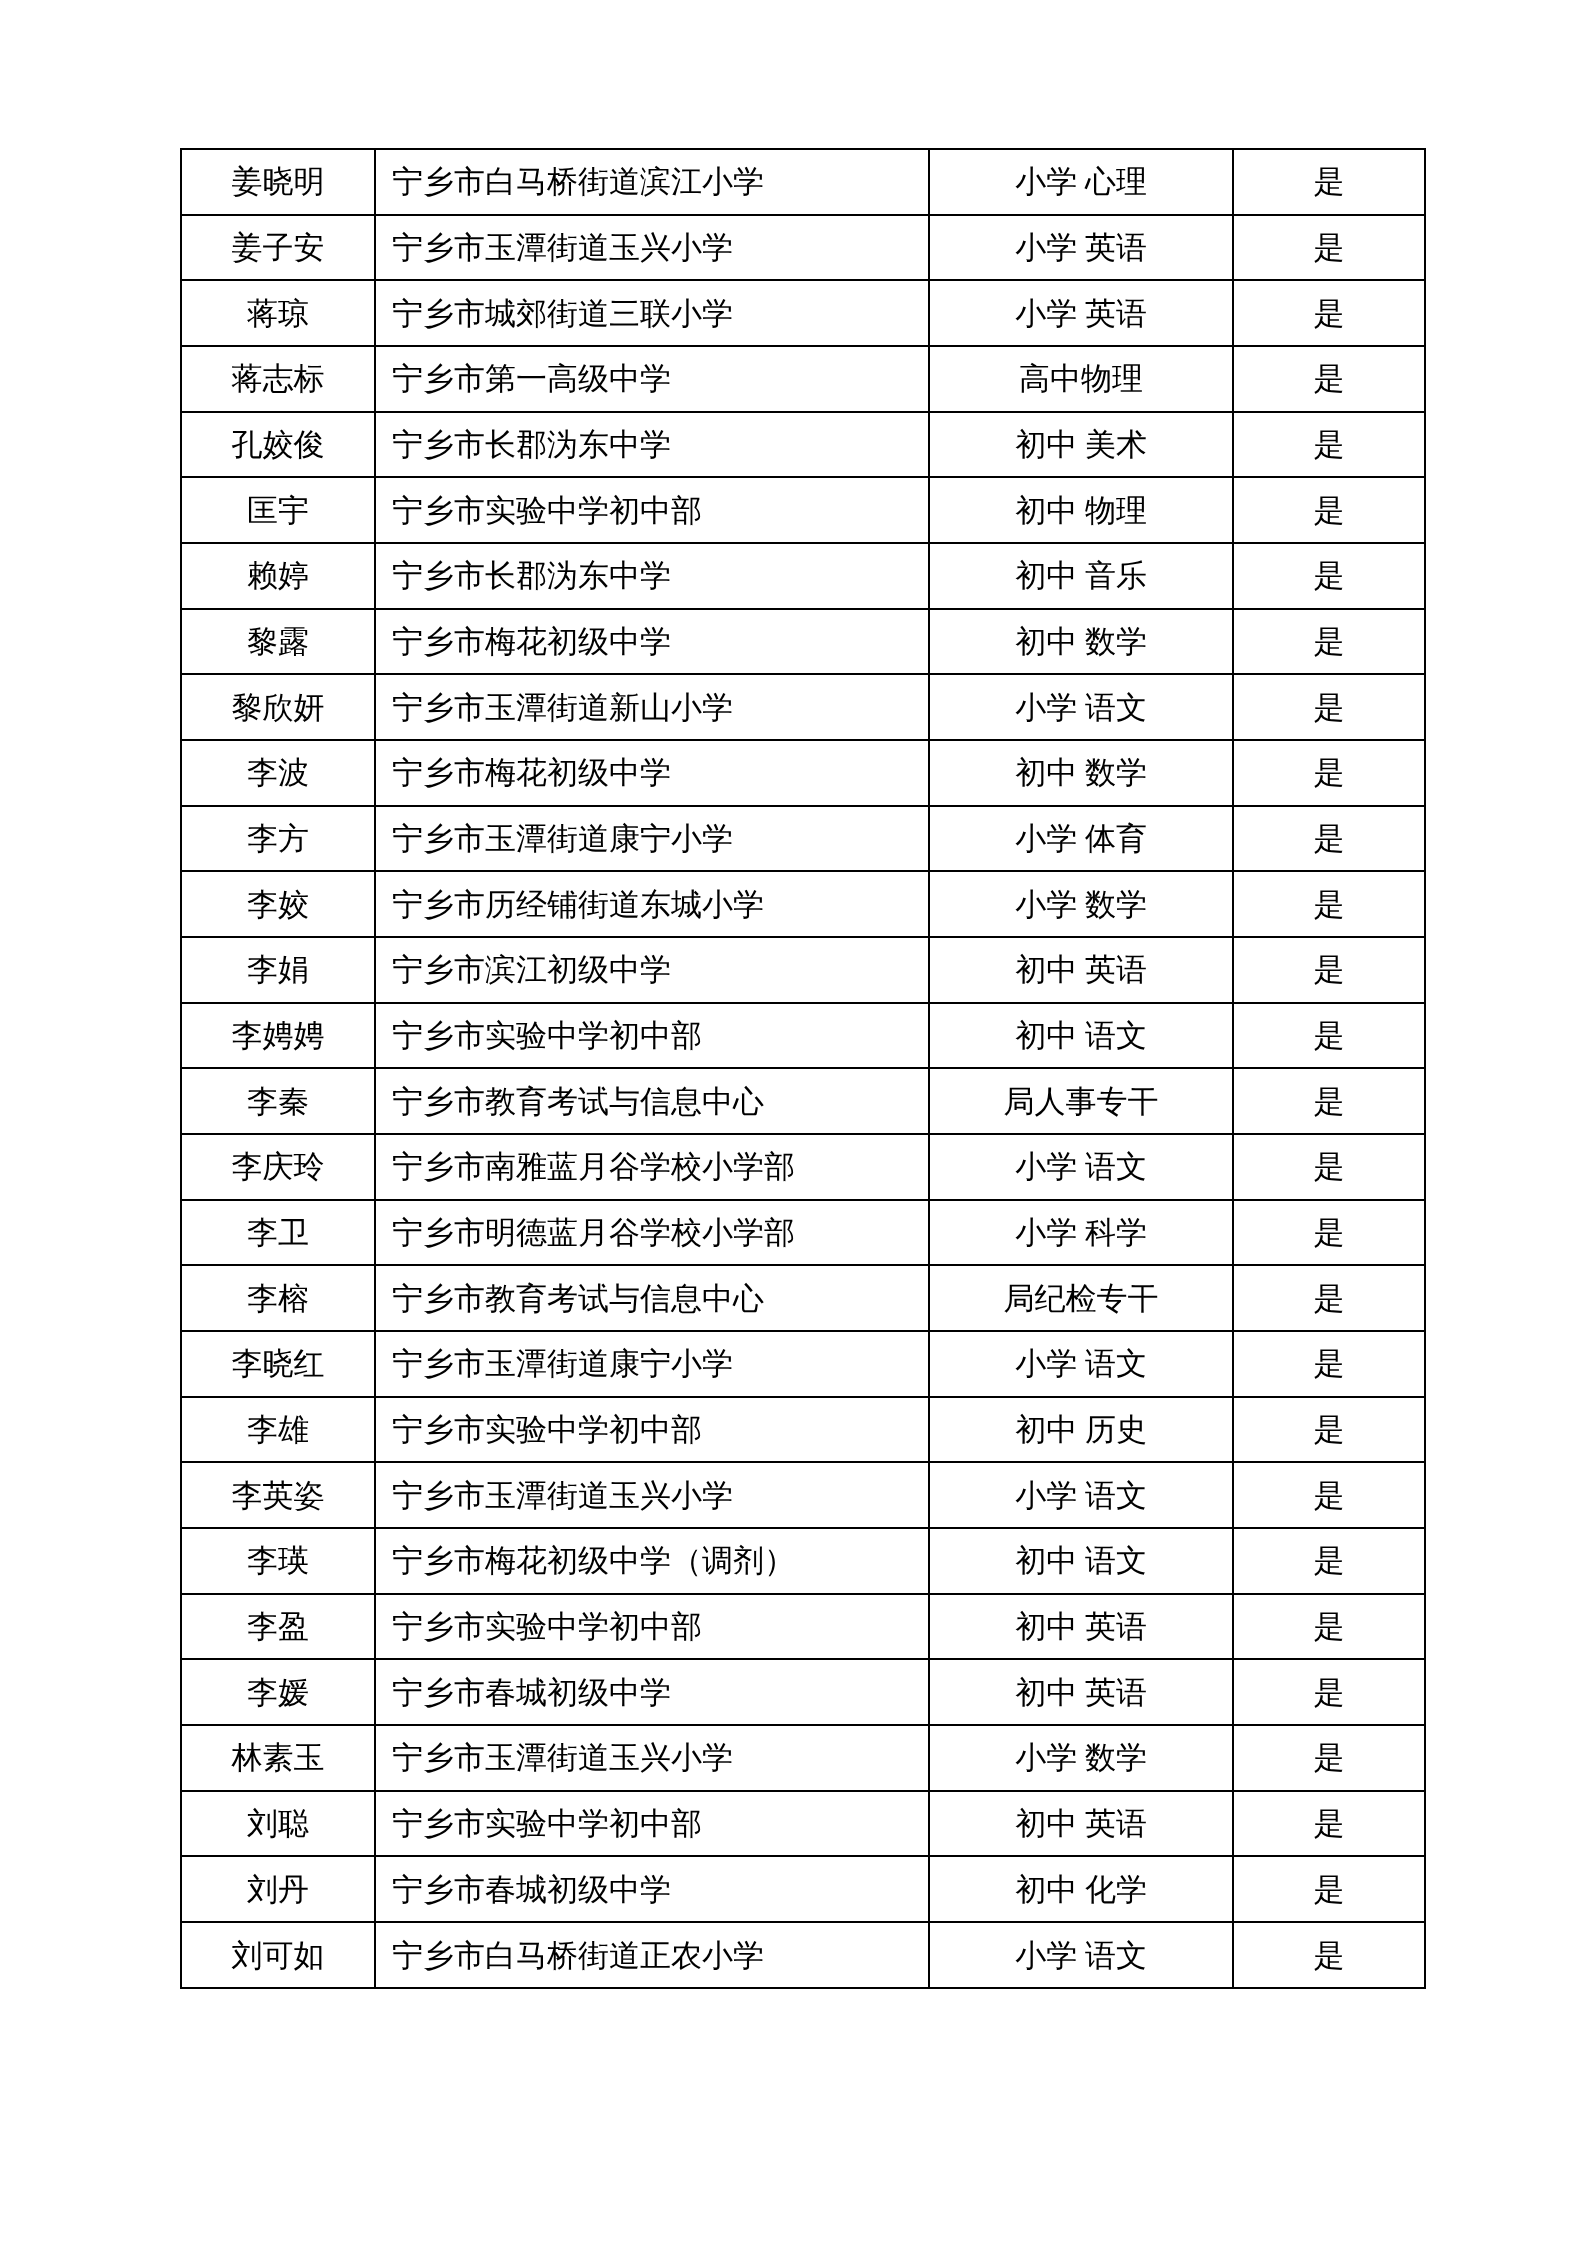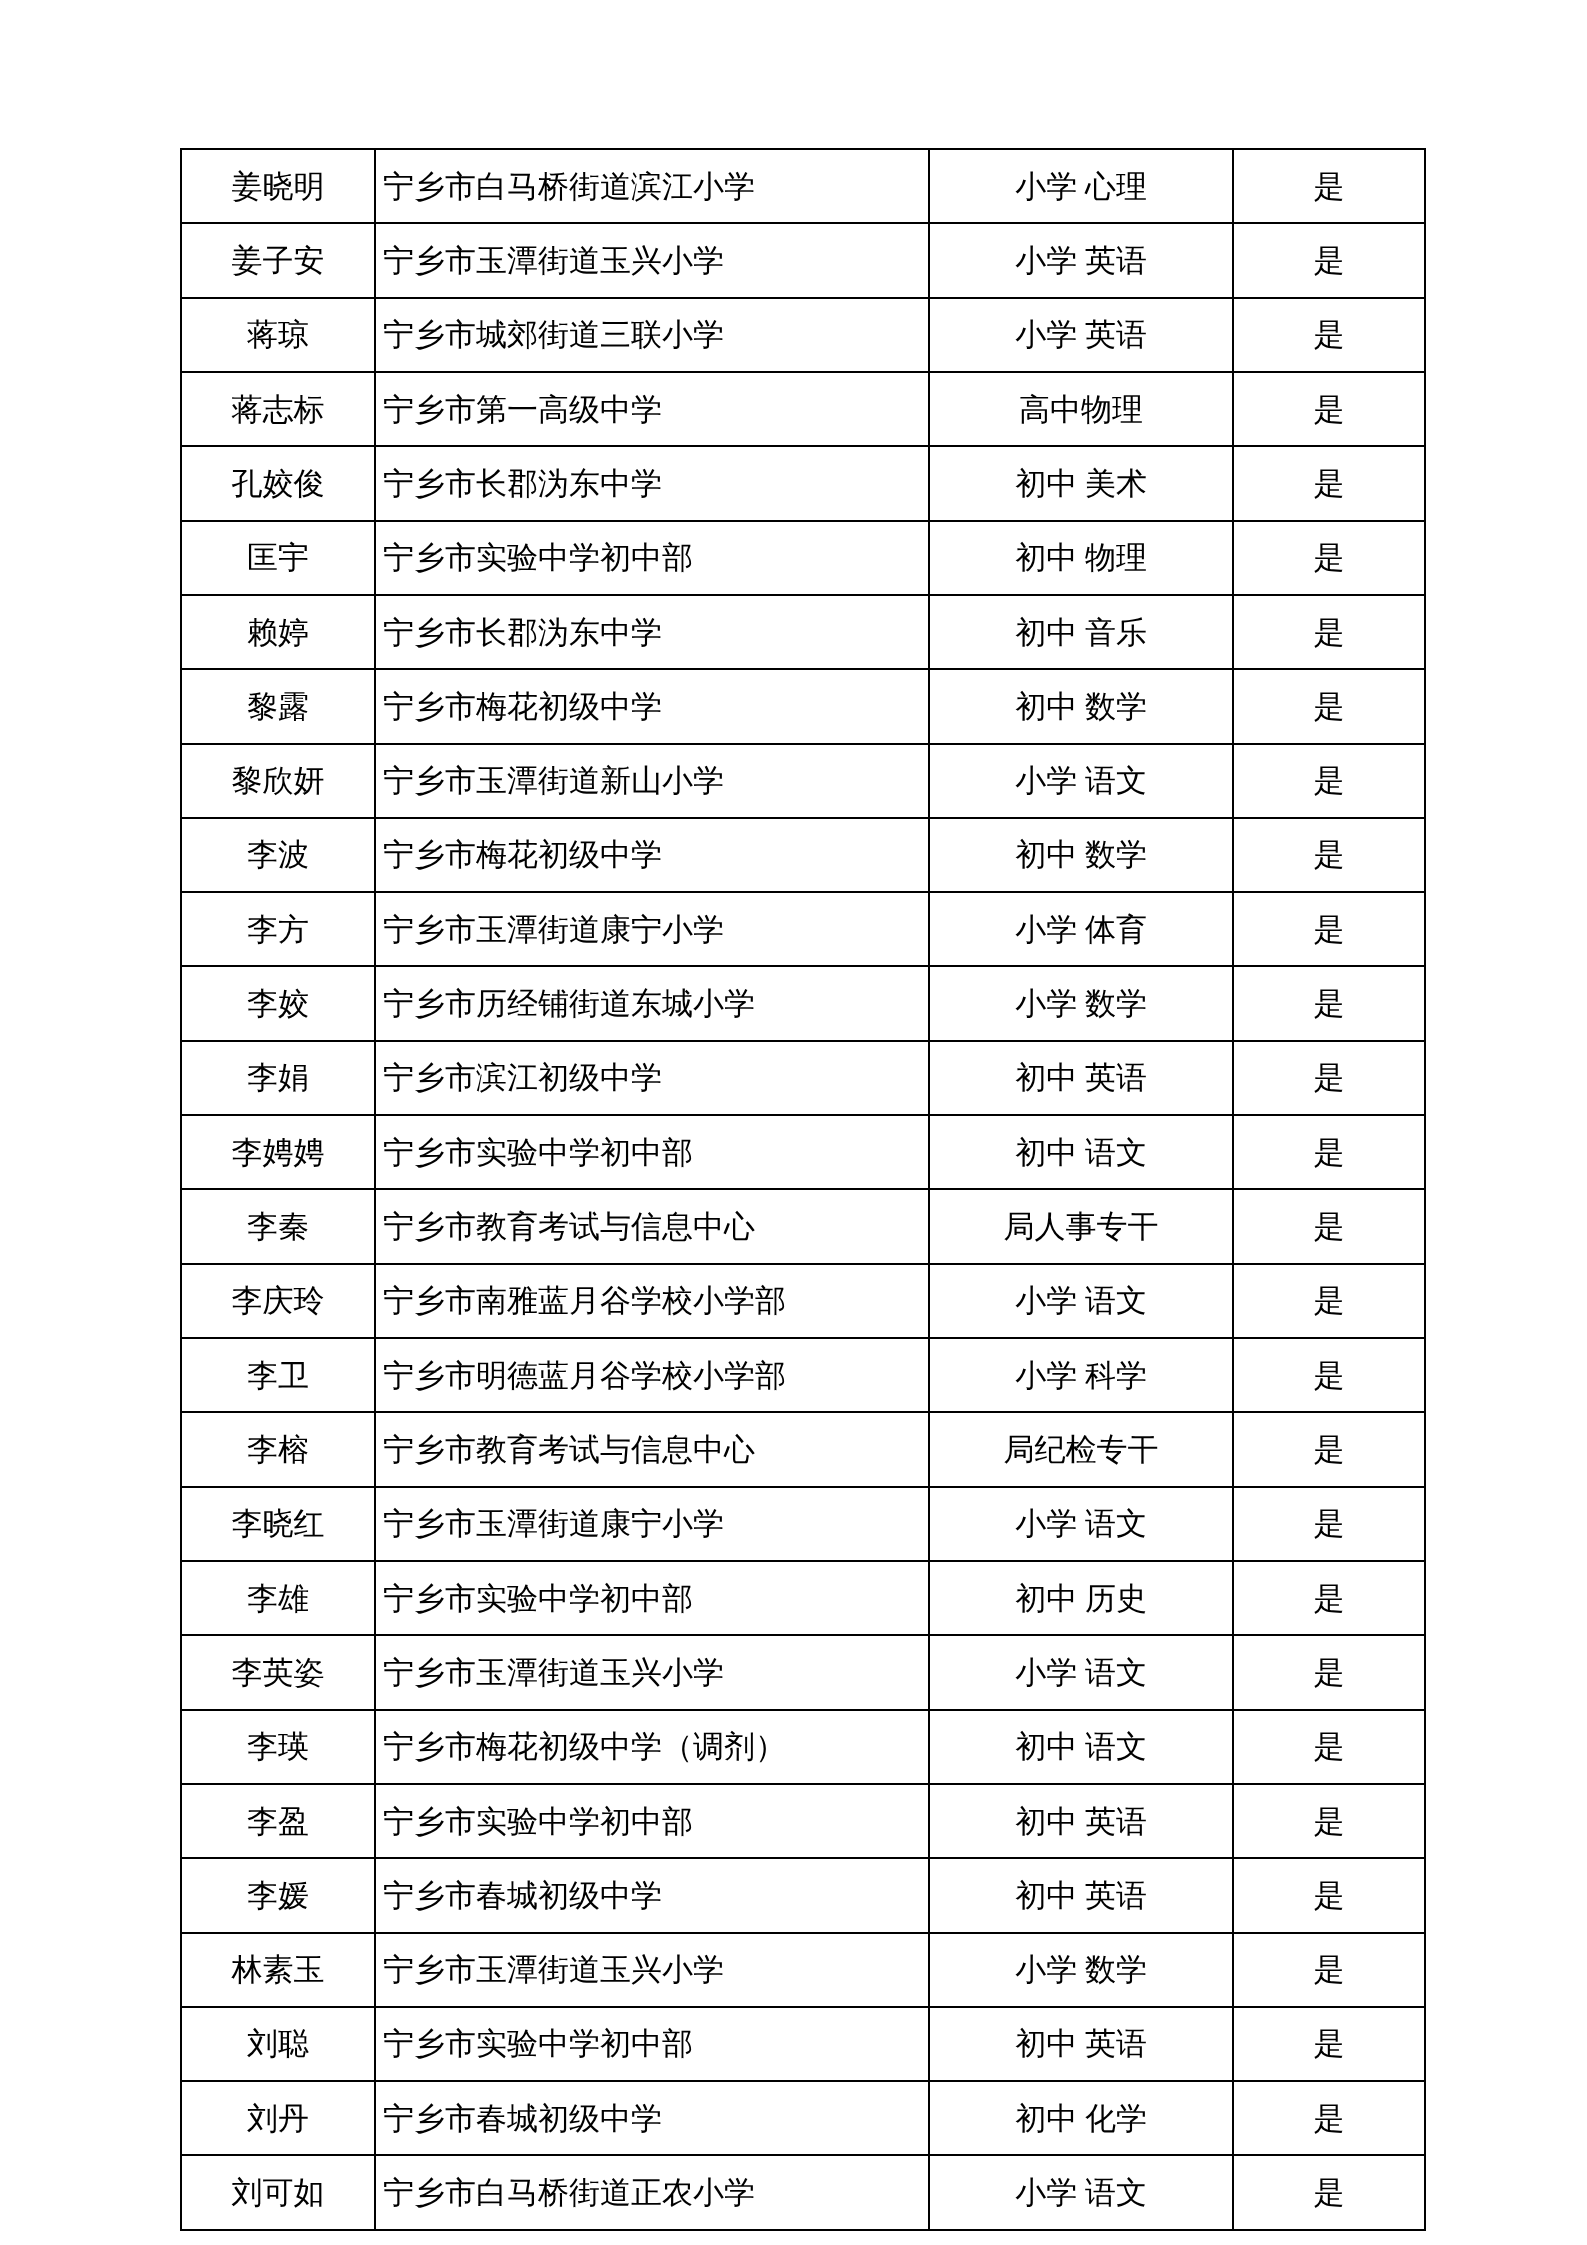--- a/index.html
+++ b/index.html
@@ -14,38 +14,38 @@
     background: #ffffff;
     margin: 0 auto;
     font-family: "Liberation Serif", "DejaVu Serif", serif;
     color: #000000;
   }
   table.roster {
     position: absolute;
     left: 180px;
     top: 148px;
     width: 1244px;
-    height: 2083px;
+    height: 1841px;
     border-collapse: collapse;
     table-layout: fixed;
   }
   table.roster td {
     border: 2px solid #000000;
     font-size: 31px;
     line-height: 1;
     color: #000000;
     text-align: center;
     vertical-align: middle;
     padding: 0;
     overflow: hidden;
     white-space: nowrap;
   }
   table.roster td.c-school {
     text-align: left;
-    padding-left: 7px;
+    padding-left: 16px;
   }
 </style>
 </head>
 <body>
 
 <div class="page">
   <table class="roster">
     <colgroup>
       <col style="width:194px">
       <col style="width:554px">

